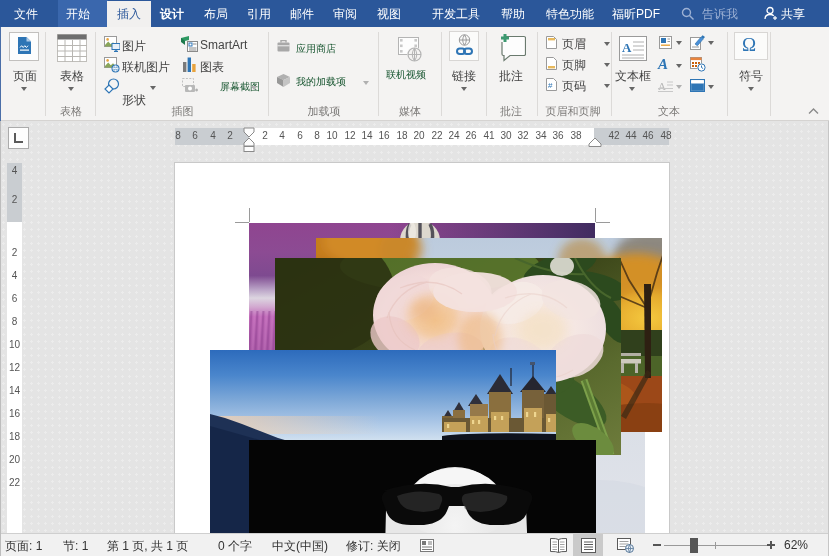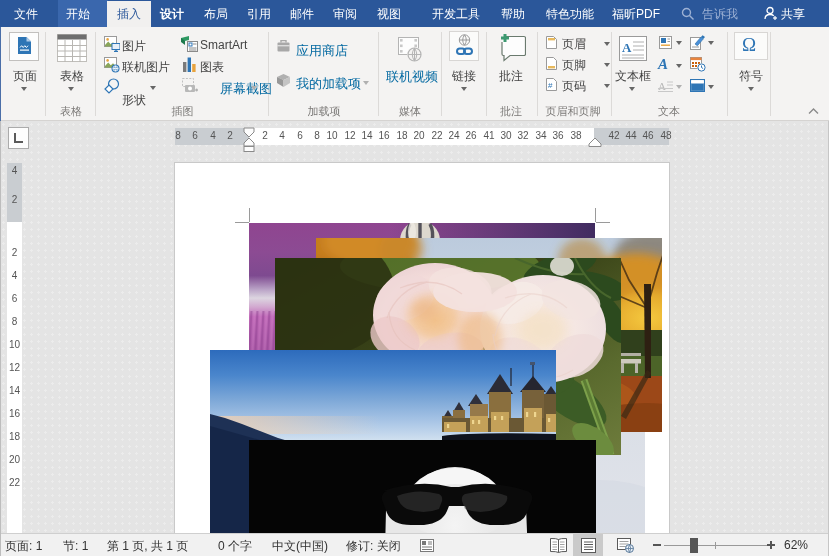--- a/index.html
+++ b/index.html
@@ -10,21 +10,21 @@
 
 #tabbar { position:absolute; top:0; left:0; width:829px; height:27px; background:#2b579a; }
 .tab { position:absolute; top:0; height:27px; line-height:28px; color:#fff; font-size:12px; white-space:nowrap; }
 #tab-active { position:absolute; top:1px; left:107px; width:44px; height:26px; background:#f1f0ef; color:#2b579a; text-align:center; line-height:27px; font-size:12px; }
 
 
 #ribbon { position:absolute; top:27px; left:0; width:829px; height:94px; background:#f4f3f2; border-bottom:1px solid #d5d3d1; }
 .vsep { position:absolute; top:5px; height:84px; width:1px; background:#dcdad8; }
 .glabel { position:absolute; top:77px; height:14px; font-size:11px; color:#7c7a78; text-align:center; }
 .btxt { position:absolute; font-size:12px; color:#444; white-space:nowrap; }
-.gtxt { position:absolute; font-size:13px; color:#0369a1; white-space:nowrap; }
+.gtxt { position:absolute; font-size:10px; color:#14532d; white-space:nowrap; }
 .caret { position:absolute; width:0; height:0; border-left:3px solid transparent; border-right:3px solid transparent; border-top:4px solid #666; }
 .caret.gray { border-top-color:#b0b0b0; }
 
 
 #docarea { position:absolute; top:121px; left:0; width:829px; height:412px; overflow:hidden;
   background-color:#e4e4e4;
   background-image:radial-gradient(#ececec 1px, transparent 1.2px);
   background-size:7px 7px; }
 #page { position:absolute; left:175px; top:42px; width:494px; height:370px; background:#fff; box-shadow:0 0 0 1px #c9c9c9; }
 

